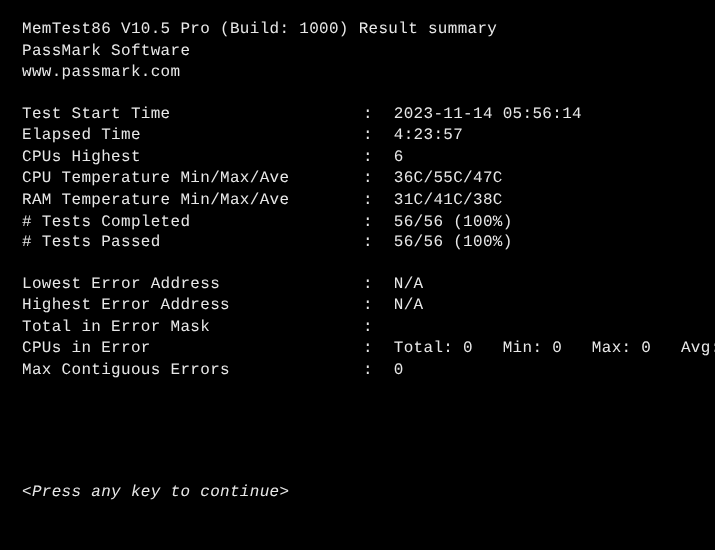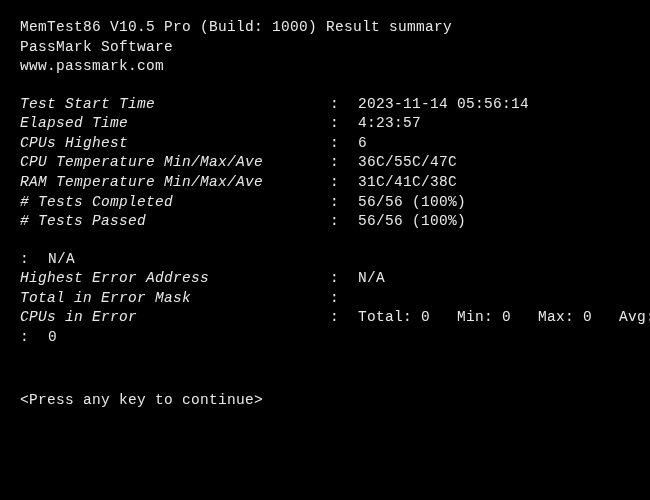--- a/index.html
+++ b/index.html
@@ -24,31 +24,31 @@
     .section {
       margin-bottom: 18px;
     }
     .row {
       display: flex;
       white-space: pre;
     }
     .label {
       width: 310px;
       flex-shrink: 0;
-      font-style: italic;
     }
     .colon {
       width: 28px;
       flex-shrink: 0;
     }
     .value {
       flex: 1;
     }
     .prompt {
-      margin-top: 44px;
+      margin-top: 92px;
+      font-style: italic;
     }
   </style>
 </head>
 <body>
 
 <div class="screen">
   <div class="header">
     <div>MemTest86 V10.5 Pro (Build: 1000) Result summary</div>
     <div>PassMark Software</div>
     <div>www.passmark.com</div>
@@ -87,37 +87,39 @@
     </div>
     <div class="row">
       <span class="label"># Tests Passed</span>
       <span class="colon">:</span>
       <span class="value">56/56 (100%)</span>
     </div>
   </div>
 
   <div class="section">
     <div class="row">
+      <span class="label">Lowest Error Address</span>
       <span class="colon">:</span>
       <span class="value">N/A</span>
     </div>
     <div class="row">
       <span class="label">Highest Error Address</span>
       <span class="colon">:</span>
       <span class="value">N/A</span>
     </div>
     <div class="row">
       <span class="label">Total in Error Mask</span>
       <span class="colon">:</span>
     </div>
     <div class="row">
       <span class="label">CPUs in Error</span>
       <span class="colon">:</span>
       <span class="value">Total: 0   Min: 0   Max: 0   Avg: 0</span>
     </div>
     <div class="row">
+      <span class="label">Max Contiguous Errors</span>
       <span class="colon">:</span>
       <span class="value">0</span>
     </div>
   </div>
 
   <div class="prompt">&lt;Press any key to continue&gt;</div>
 </div>
 
 </body></html>

